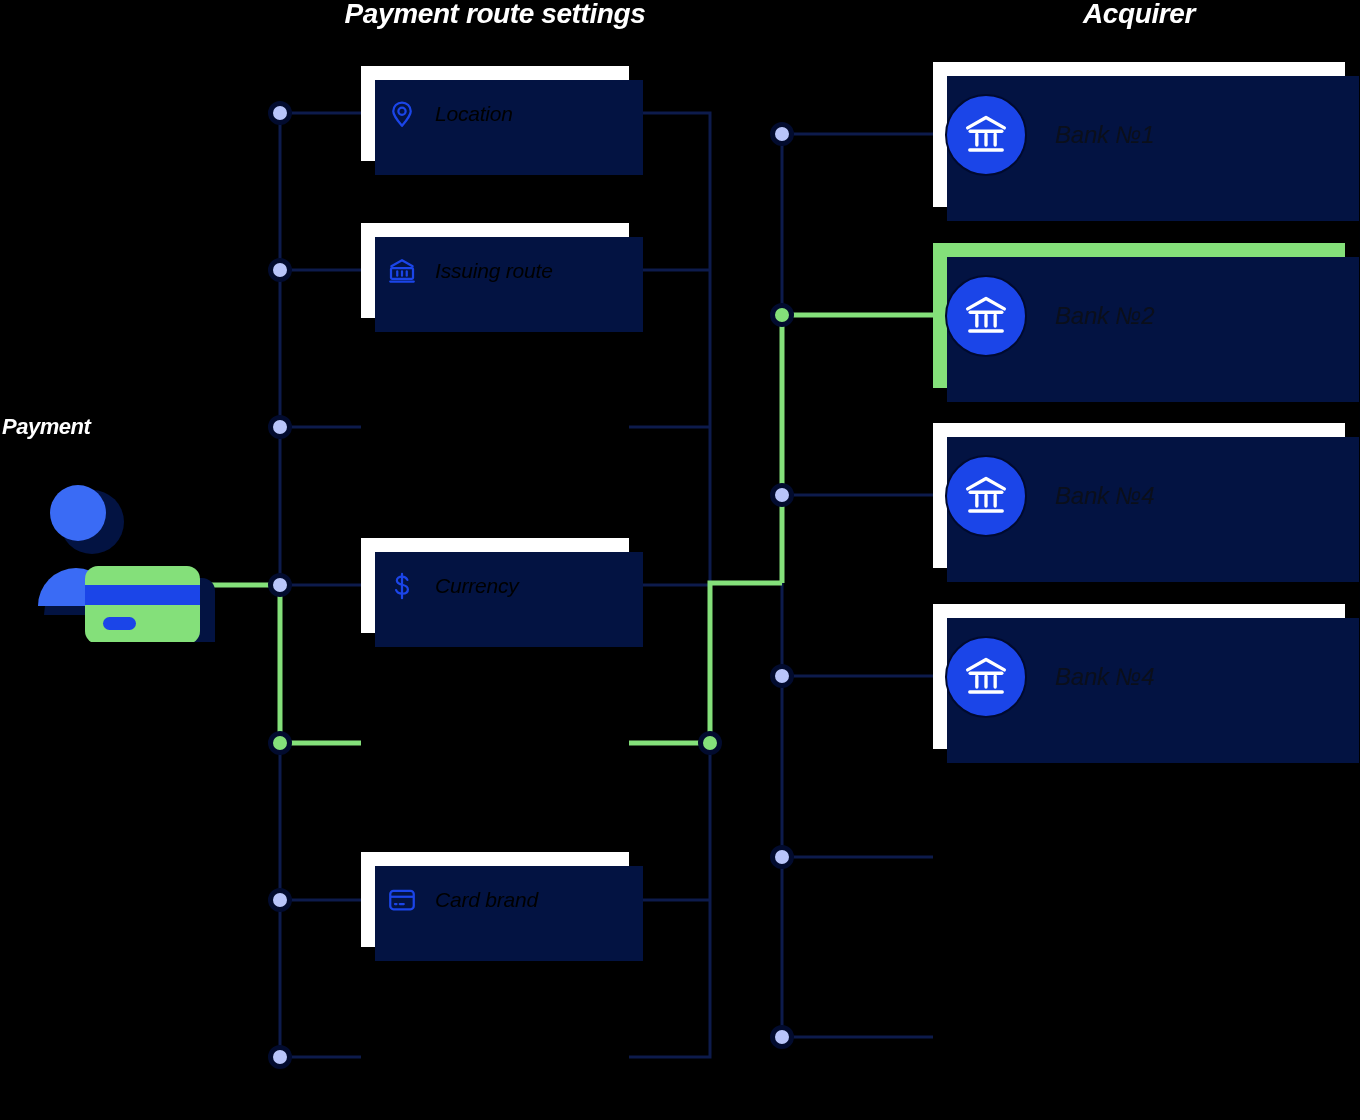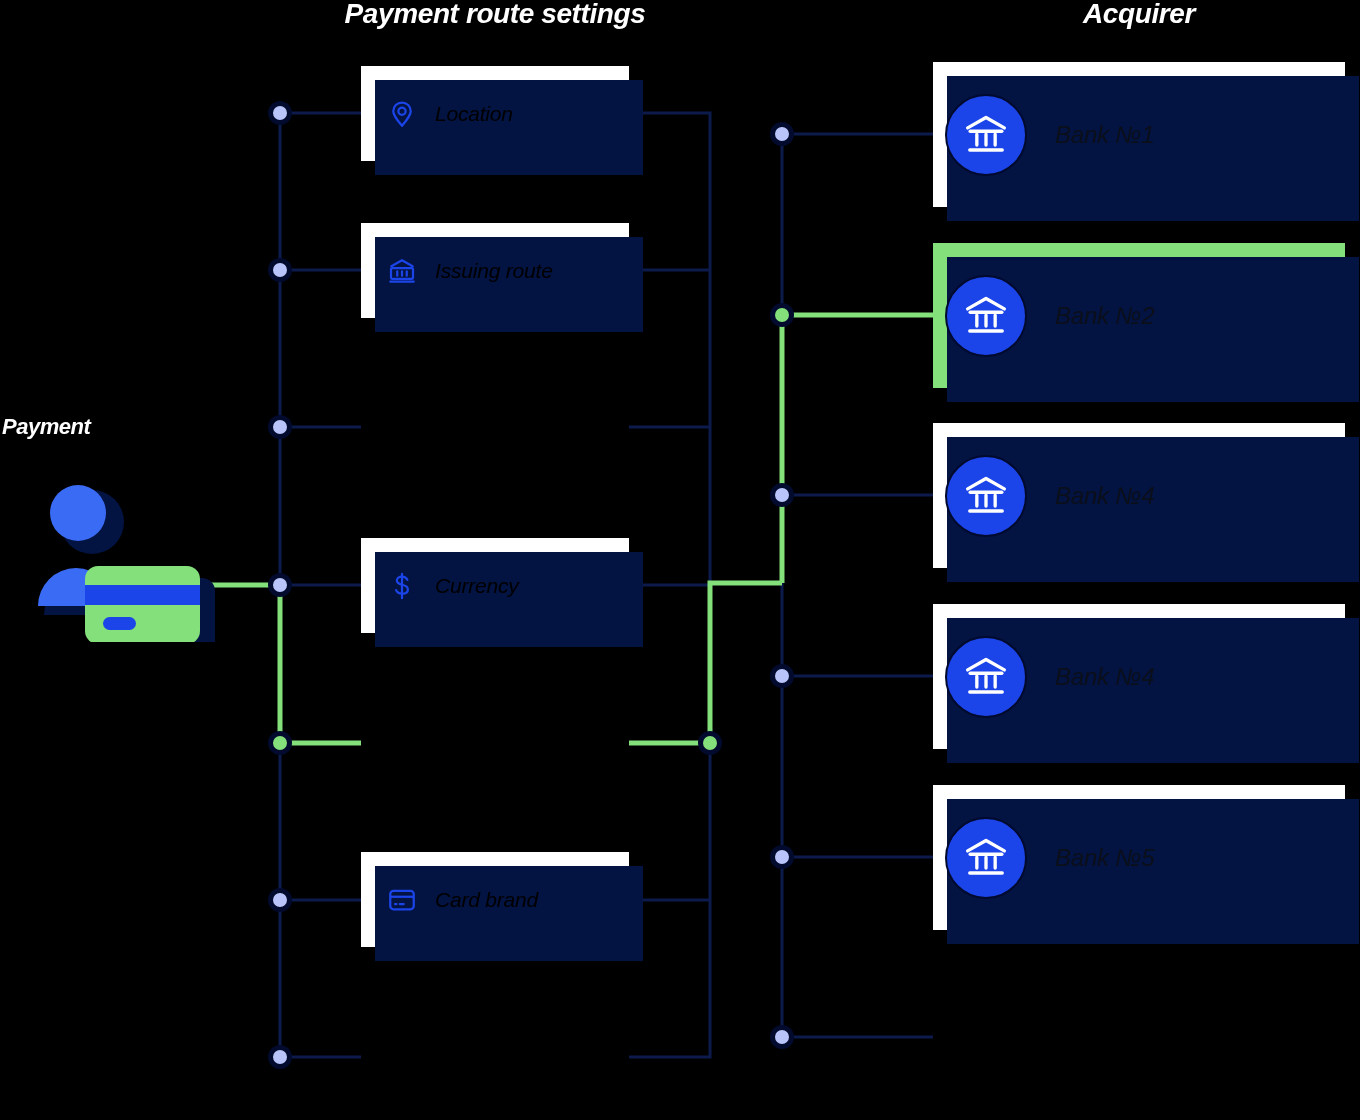--- a/index.html
+++ b/index.html
@@ -301,26 +301,15 @@
       <svg viewBox="0 0 24 24" fill="none" stroke="#ffffff" stroke-width="1.6">
         <path d="M3.2 8.6 L12 3.6 L20.8 8.6" stroke-linecap="round" stroke-linejoin="round"></path>
         <path d="M4.4 10.2h15.2" stroke-linecap="round"></path>
         <path d="M7.6 11.6v5.2M12 11.6v5.2M16.4 11.6v5.2" stroke-linecap="round"></path>
         <path d="M4.2 19.2h15.6" stroke-linecap="round"></path>
       </svg>
     </span>
     <span class="label">Bank №4</span>
   </div>
 
-  <div class="card bank shadow" style="top:785px">
-    <span class="bank-ico">
-      <svg viewBox="0 0 24 24" fill="none" stroke="#ffffff" stroke-width="1.6">
-        <path d="M3.2 8.6 L12 3.6 L20.8 8.6" stroke-linecap="round" stroke-linejoin="round"></path>
-        <path d="M4.4 10.2h15.2" stroke-linecap="round"></path>
-        <path d="M7.6 11.6v5.2M12 11.6v5.2M16.4 11.6v5.2" stroke-linecap="round"></path>
-        <path d="M4.2 19.2h15.6" stroke-linecap="round"></path>
-      </svg>
-    </span>
-    <span class="label">Bank №5</span>
-  </div>
 
 
 </div>
 
 </body></html>

